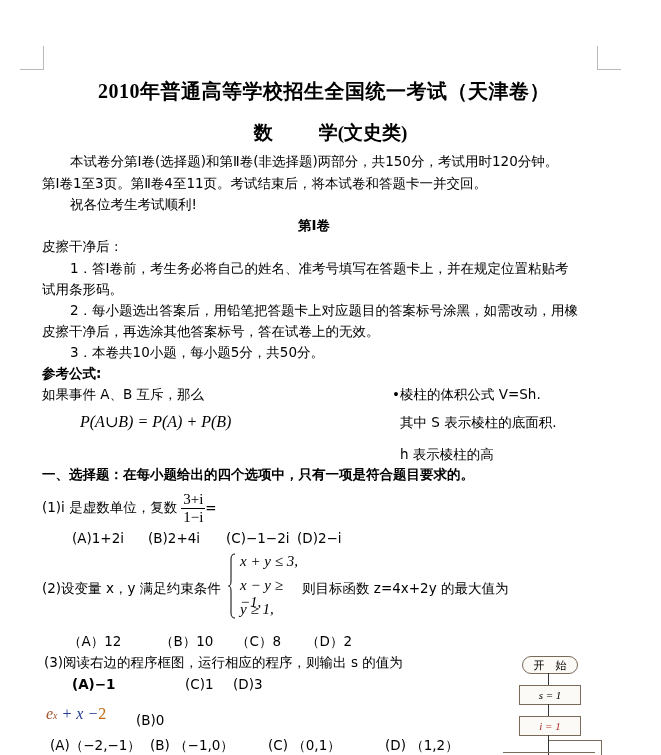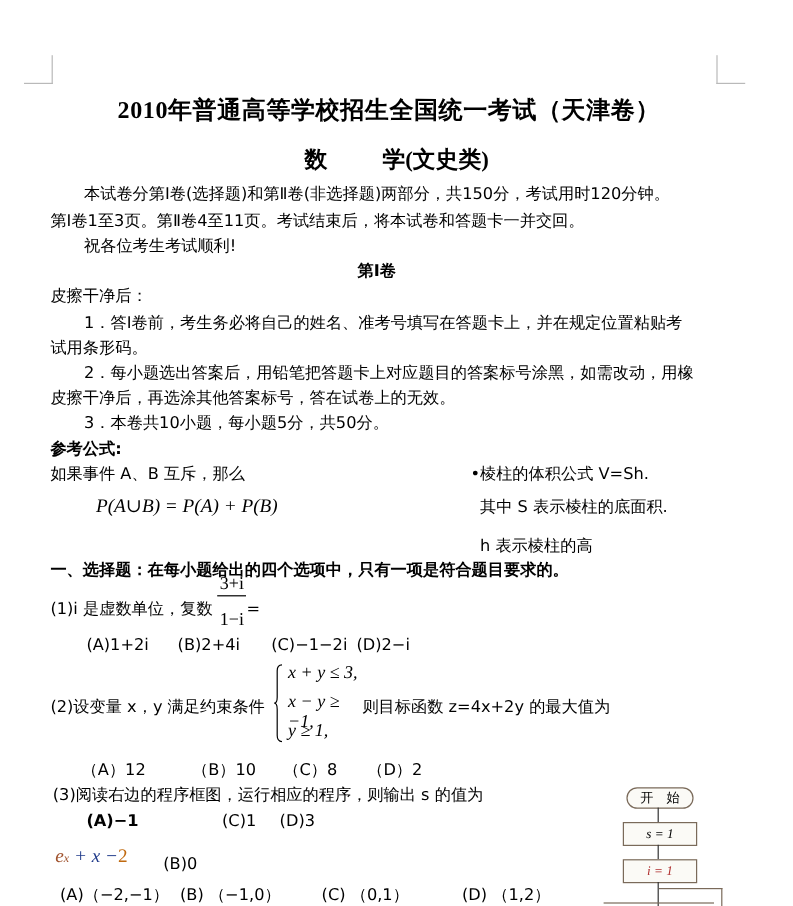--- a/index.html
+++ b/index.html
@@ -11,21 +11,21 @@
   .title { left:0; width:648px; top:78px; text-align:center; font-size:20px; font-weight:bold;
            font-family:"Liberation Serif","DejaVu Serif",serif; letter-spacing:0.5px; }
   .subtitle { left:0; width:661px; top:120px; text-align:center; font-size:19px; font-weight:bold;
               font-family:"Liberation Serif","DejaVu Serif",serif; }
   .subtitle .gap { display:inline-block; width:46px; }
   .body { font-size:13.5px; font-family:"DejaVu Sans","Liberation Sans",sans-serif; }
   .bold { font-weight:bold; }
   .math { font-family:"Liberation Serif","DejaVu Serif",serif; font-style:italic; font-size:16px; }
   .frac { display:inline-block; vertical-align:middle; text-align:center; font-family:"Liberation Serif",serif; font-size:15px; line-height:17px; }
   .frac .num { display:block; border-bottom:1px solid #000; padding:0 2px; }
-  .frac .den { display:block; padding:12px 2px; }
+  .frac .den { display:block; padding:0 2px; }
   .brace-sys { position:absolute; font-family:"Liberation Serif",serif; font-size:16px; }
   .brace { position:absolute; left:0; top:0; width:8px; height:66px; }
   .sys-line { position:absolute; left:12px; }
   .fc-box { position:absolute; border:1px solid #7a6a5a; background:#fbfaf6; font-family:"Liberation Serif",serif; font-size:11px; text-align:center; }
   .fc-terminal { border-radius:12px; }
   .fc-arrow { position:absolute; width:1px; background:#333; }
   .fc-line { position:absolute; background:#7a6a5a; }
 </style>
 </head>
 <body>

